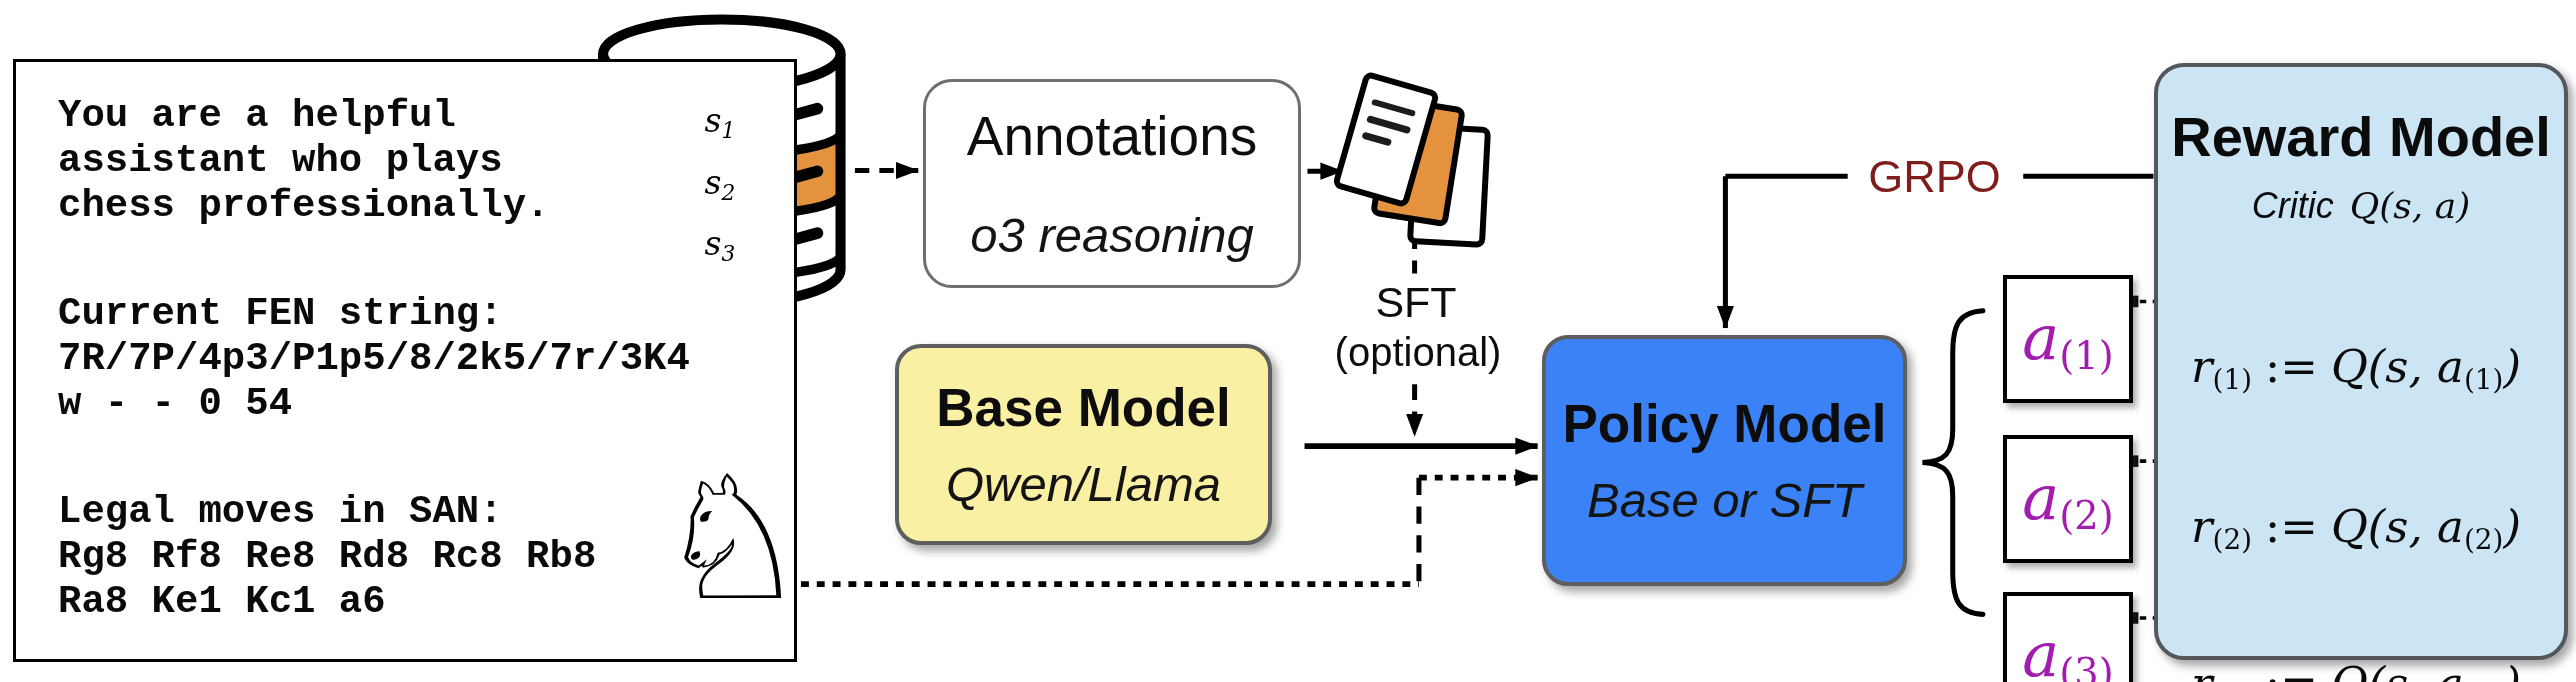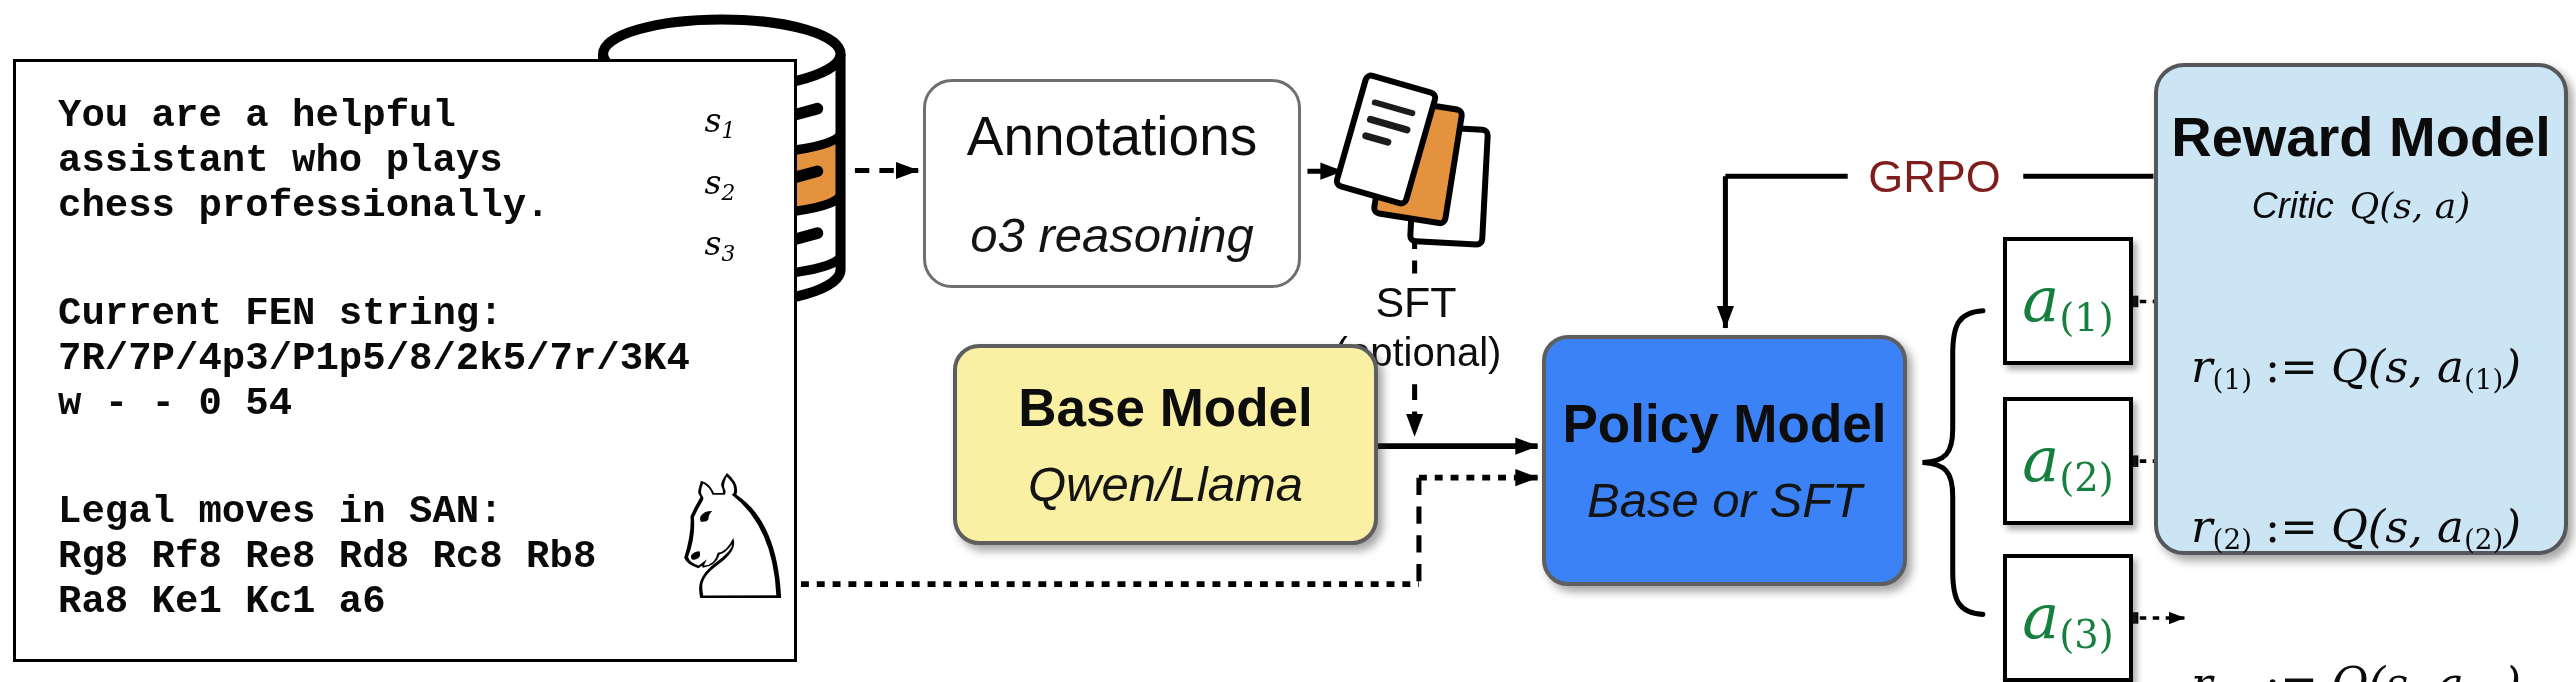--- a/index.html
+++ b/index.html
@@ -38,59 +38,60 @@
     text-align:center;
   }
   .node .title{font-size:53px;font-weight:700;color:#0d0d0d;letter-spacing:0;}
   .node .subtitle{font-style:italic;font-size:49px;color:#141414;margin-top:18.7px;}
   .annotations-box{
     left:923px;top:79px;width:378px;height:209px;
     background:#fff;border:3.6px solid #6F6F6F;border-radius:29px;gap:20px;
   }
   .annotations-box .title{font-weight:500;font-size:55px;}
   .shadowed{box-shadow:5px 5.8px 8.6px rgba(60,60,60,0.45);}
-  .base-box{left:953px;top:344px;width:425px;height:201px;border:4.3px solid #5E5E5E;}
+  .base-box{left:895px;top:344px;width:377px;height:201px;border:4.3px solid #5E5E5E;}
   .policy-box{left:1542px;top:335px;width:365px;height:251px;border:4.3px solid #5E5E5E;}
 
   
   .docs{position:absolute;left:1344px;top:69px;width:180px;height:180px;}
   .page{position:absolute;width:78px;height:121px;background:#fff;border:6.5px solid #000;border-radius:8.6px;box-sizing:border-box;}
   .page.back {left:66px;top:56px;transform:rotate(3deg);}
   .page.mid  {left:35px;top:32px;transform:rotate(9deg);}
   .page.front{left:2.9px;top:10px;transform:rotate(16deg);}
   .page .tl{position:absolute;left:9.4px;height:6.5px;background:#1c1c1c;border-radius:3.6px;}
 
   
   .sft-label{position:absolute;left:1331px;top:278px;width:170px;text-align:center;font-size:43px;color:#0d0d0d;}
   .sft-note{position:absolute;left:1310px;top:330px;width:216px;text-align:center;font-size:40px;color:#0d0d0d;}
   .grpo-label{position:absolute;left:1851px;top:151px;width:167px;text-align:center;font-size:45px;color:#7f1d1d;}
 
   
   .reward-box{
-    position:absolute;left:2154px;top:63px;width:414px;height:492px;box-sizing:border-box;
+    position:absolute;left:2154px;top:63px;width:414px;height:597px;box-sizing:border-box;
     border:4.3px solid #54585C;border-radius:30px;
   }
   .reward-box .title{position:absolute;left:0;right:0;top:37px;text-align:center;font-size:56px;font-weight:700;color:#0b0b0b;}
   .reward-critic{position:absolute;left:0;right:0;top:118px;text-align:center;font-size:36px;color:#0b0b0b;}
   .math{font-family:"DejaVu Serif",serif;font-style:italic;}
   .reward-critic .critic-word{font-style:italic;margin-right:16px;}
   .formula{
     position:absolute;left:33px;transform:translateY(-50%);
     font-family:"DejaVu Serif",serif;font-style:italic;font-size:45px;color:#0b0b0b;white-space:nowrap;
   }
   .formula sub,.abox sub{font-size:0.62em;vertical-align:-0.26em;font-style:normal;font-family:"DejaVu Serif",serif;}
   .formula .op{font-style:normal;margin:0 13px;font-family:"DejaVu Serif",serif;}
   .f1{top:301px;} .f2{top:461px;} .f3{top:618px;}
 
   
   .abox{
     position:absolute;left:2003px;width:130px;height:128px;background:#fff;border:4.3px solid #000;box-sizing:border-box;
     display:flex;align-items:center;justify-content:center;
-    font-family:"DejaVu Serif",serif;font-style:italic;font-size:62px;color:#15803d;
+    font-family:"DejaVu Serif",serif;font-style:italic;font-size:62px;color:#a21caf;
     box-shadow:4.3px 5px 5.8px rgba(60,60,60,0.4);
+    margin-top:38px;
   }
   .a1{top:237px;} .a2{top:397px;} .a3{top:554px;}
 </style>
 </head>
 <body>
 
 <div id="canvas">
 
   <svg id="overlay" viewBox="0 0 3580 948" xmlns="http://www.w3.org/2000/svg">
     <defs>

